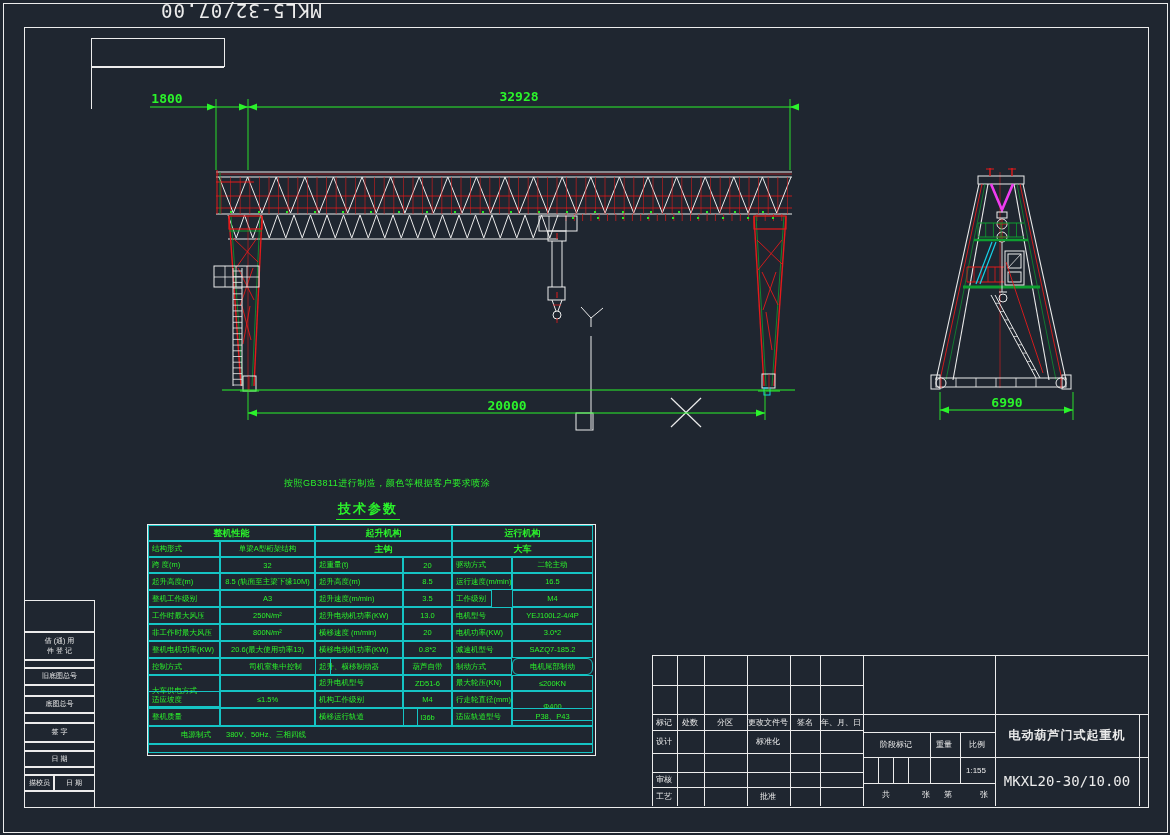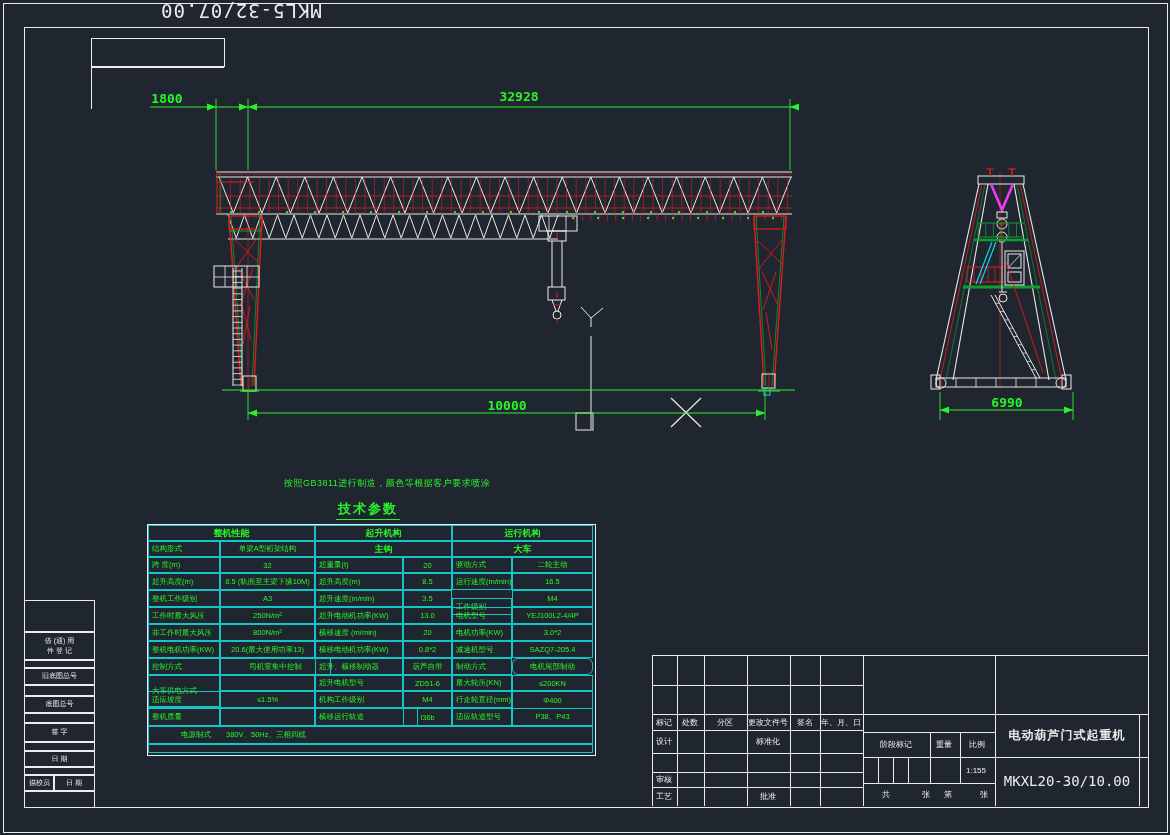--- a/index.html
+++ b/index.html
@@ -340,21 +340,21 @@
   <div class="frame" style="left:91px;top:38px;width:132px;height:27px;z-index:3"></div>
   <div class="abs" style="left:91px;top:67px;width:132px;height:41px;z-index:3;
        border-left:1px solid #ececec;border-top:1px solid #ececec"></div>
 
   <div class="abs rot180" style="left:125px;top:0;width:232px;height:22px;z-index:4;
        color:#ececec;font-size:19px;line-height:22px;text-align:center;letter-spacing:1px;
        font-family:'DejaVu Sans Mono', monospace">MKL5-32/07.00</div>
 
   <div class="dim" style="left:167px;top:91px;z-index:4">1800</div>
   <div class="dim" style="left:519px;top:89px;z-index:4">32928</div>
-  <div class="dim" style="left:507px;top:398px;z-index:4">10000</div>
+  <div class="dim" style="left:507px;top:398px;z-index:4">20000</div>
   <div class="dim" style="left:1007px;top:395px;z-index:4">6990</div>
 
   <div class="note" style="left:284px;top:477px;z-index:4">按照GB3811进行制造，颜色等根据客户要求喷涂</div>
   <div class="spec-title" style="left:368px;top:500px;z-index:4">技术参数</div>
 
   <div class="frame" style="left:147px;top:524px;width:447px;height:230px;z-index:2"></div>
   <div id="spec-cells">
       <div class="spec-cell hd" style="left: 148px; top: 525px; width: 167px; height: 16px; z-index: 3;">整机性能</div>
       <div class="spec-cell hd" style="left: 315px; top: 525px; width: 137px; height: 16px; z-index: 3; text-align: right;">起升机构</div>
       <div class="spec-cell hd" style="left: 452px; top: 525px; width: 141px; height: 16px; z-index: 3;">运行机构</div>
@@ -371,58 +371,58 @@
       <div class="spec-cell lb" style="left: 148px; top: 573px; width: 72px; height: 17px; z-index: 3;">起升高度(m)</div>
       <div class="spec-cell val" style="left: 220px; top: 573px; width: 95px; height: 17px; z-index: 3;">8.5 (轨面至主梁下缘10M)</div>
       <div class="spec-cell lb" style="left: 315px; top: 573px; width: 88px; height: 17px; z-index: 3;">起升高度(m)</div>
       <div class="spec-cell val" style="left: 403px; top: 573px; width: 49px; height: 17px; z-index: 3;">8.5</div>
       <div class="spec-cell lb" style="left: 452px; top: 573px; width: 60px; height: 17px; z-index: 3;">运行速度(m/min)</div>
       <div class="spec-cell val" style="left: 512px; top: 573px; width: 81px; height: 17px; z-index: 3;">16.5</div>
       <div class="spec-cell lb" style="left: 148px; top: 590px; width: 72px; height: 17px; z-index: 3;">整机工作级别</div>
       <div class="spec-cell val" style="left: 220px; top: 590px; width: 95px; height: 17px; z-index: 3;">A3</div>
       <div class="spec-cell lb" style="left: 315px; top: 590px; width: 88px; height: 17px; z-index: 3;">起升速度(m/min)</div>
       <div class="spec-cell val" style="left: 403px; top: 590px; width: 49px; height: 17px; z-index: 3;">3.5</div>
-      <div class="spec-cell lb" style="left: 452px; top: 590px; width: 60px; height: 17px; z-index: 3; margin-top: 8px;">工作级别</div>
+      <div class="spec-cell lb" style="left: 452px; top: 590px; width: 40px; height: 17px; z-index: 3;">工作级别</div>
       <div class="spec-cell val" style="left: 512px; top: 590px; width: 81px; height: 17px; z-index: 3;">M4</div>
       <div class="spec-cell lb" style="left: 148px; top: 607px; width: 72px; height: 17px; z-index: 3;">工作时最大风压</div>
       <div class="spec-cell val" style="left: 220px; top: 607px; width: 95px; height: 17px; z-index: 3;">250N/m²</div>
       <div class="spec-cell lb" style="left: 315px; top: 607px; width: 88px; height: 17px; z-index: 3;">起升电动机功率(KW)</div>
       <div class="spec-cell val" style="left: 403px; top: 607px; width: 49px; height: 17px; z-index: 3;">13.0</div>
       <div class="spec-cell lb" style="left: 452px; top: 607px; width: 60px; height: 17px; z-index: 3;">电机型号</div>
       <div class="spec-cell val" style="left: 512px; top: 607px; width: 81px; height: 17px; z-index: 3;">YEJ100L2-4/4P</div>
       <div class="spec-cell lb" style="left: 148px; top: 624px; width: 72px; height: 17px; z-index: 3;">非工作时最大风压</div>
       <div class="spec-cell val" style="left: 220px; top: 624px; width: 95px; height: 17px; z-index: 3;">800N/m²</div>
       <div class="spec-cell lb" style="left: 315px; top: 624px; width: 88px; height: 17px; z-index: 3;">横移速度 (m/min)</div>
       <div class="spec-cell val" style="left: 403px; top: 624px; width: 49px; height: 17px; z-index: 3;">20</div>
       <div class="spec-cell lb" style="left: 452px; top: 624px; width: 60px; height: 17px; z-index: 3;">电机功率(KW)</div>
       <div class="spec-cell val" style="left: 512px; top: 624px; width: 81px; height: 17px; z-index: 3;">3.0*2</div>
       <div class="spec-cell lb" style="left: 148px; top: 641px; width: 72px; height: 17px; z-index: 3;">整机电机功率(KW)</div>
       <div class="spec-cell val" style="left: 220px; top: 641px; width: 95px; height: 17px; z-index: 3;">20.6(最大使用功率13)</div>
       <div class="spec-cell lb" style="left: 315px; top: 641px; width: 88px; height: 17px; z-index: 3;">横移电动机功率(KW)</div>
       <div class="spec-cell val" style="left: 403px; top: 641px; width: 49px; height: 17px; z-index: 3;">0.8*2</div>
       <div class="spec-cell lb" style="left: 452px; top: 641px; width: 60px; height: 17px; z-index: 3;">减速机型号</div>
-      <div class="spec-cell val" style="left: 512px; top: 641px; width: 81px; height: 17px; z-index: 3;">SAZQ7-205.4</div>
+      <div class="spec-cell val" style="left: 512px; top: 641px; width: 81px; height: 17px; z-index: 3;">SAZQ7-185.2</div>
       <div class="spec-cell lb" style="left: 148px; top: 658px; width: 72px; height: 17px; z-index: 3;">控制方式</div>
       <div class="spec-cell val" style="left: 220px; top: 658px; width: 111px; height: 17px; z-index: 3;">司机室集中控制</div>
       <div class="spec-cell lb" style="left: 315px; top: 658px; width: 88px; height: 17px; z-index: 3;">起升、横移制动器</div>
       <div class="spec-cell val" style="left: 403px; top: 658px; width: 49px; height: 17px; z-index: 3;">葫芦自带</div>
       <div class="spec-cell lb" style="left: 452px; top: 658px; width: 60px; height: 17px; z-index: 3;">制动方式</div>
       <div class="spec-cell val" style="left: 512px; top: 658px; width: 81px; height: 17px; z-index: 3; border-radius: 6px;">电机尾部制动</div>
       <div class="spec-cell lb" style="left: 148px; top: 675px; width: 72px; height: 32px; z-index: 3;">大车供电方式</div>
       <div class="spec-cell val" style="left: 220px; top: 675px; width: 95px; height: 16px; z-index: 3;"></div>
       <div class="spec-cell lb" style="left: 315px; top: 675px; width: 88px; height: 16px; z-index: 3;">起升电机型号</div>
       <div class="spec-cell val" style="left: 403px; top: 675px; width: 49px; height: 16px; z-index: 3;">ZD51-6</div>
       <div class="spec-cell lb" style="left: 452px; top: 675px; width: 60px; height: 16px; z-index: 3;">最大轮压(KN)</div>
       <div class="spec-cell val" style="left: 512px; top: 675px; width: 81px; height: 16px; z-index: 3;">≤200KN</div>
       <div class="spec-cell lb" style="left: 148px; top: 691px; width: 72px; height: 17px; z-index: 3;">适应坡度</div>
       <div class="spec-cell val" style="left: 220px; top: 691px; width: 95px; height: 17px; z-index: 3;">≤1.5%</div>
       <div class="spec-cell lb" style="left: 315px; top: 691px; width: 88px; height: 17px; z-index: 3;">机构工作级别</div>
       <div class="spec-cell val" style="left: 403px; top: 691px; width: 49px; height: 17px; z-index: 3;">M4</div>
       <div class="spec-cell lb" style="left: 452px; top: 691px; width: 60px; height: 17px; z-index: 3;">行走轮直径(mm)</div>
-      <div class="spec-cell val" style="left: 512px; top: 691px; width: 81px; height: 18px; z-index: 3;">Φ400</div>
+      <div class="spec-cell val" style="left: 512px; top: 691px; width: 81px; height: 30px; z-index: 3;">Φ400</div>
       <div class="spec-cell lb" style="left: 148px; top: 708px; width: 72px; height: 18px; z-index: 3;">整机质量</div>
       <div class="spec-cell val" style="left: 220px; top: 708px; width: 95px; height: 18px; z-index: 3;"></div>
       <div class="spec-cell lb" style="left: 315px; top: 708px; width: 103px; height: 18px; z-index: 3;">横移运行轨道</div>
       <div class="spec-cell val" style="left: 403px; top: 708px; width: 49px; height: 18px; z-index: 3;">I36b</div>
       <div class="spec-cell lb" style="left: 452px; top: 708px; width: 60px; height: 18px; z-index: 3;">适应轨道型号</div>
       <div class="spec-cell val" style="left: 512px; top: 708px; width: 81px; height: 18px; z-index: 3;">P38、P43</div>
       <div class="spec-cell lb" style="left: 148px; top: 726px; width: 445px; height: 18px; z-index: 3; padding-left: 32px;">电源制式　　380V、50Hz、三相四线</div>
       <div class="spec-cell " style="left: 148px; top: 744px; width: 445px; height: 9px; z-index: 3;"></div>
     </div>
 

